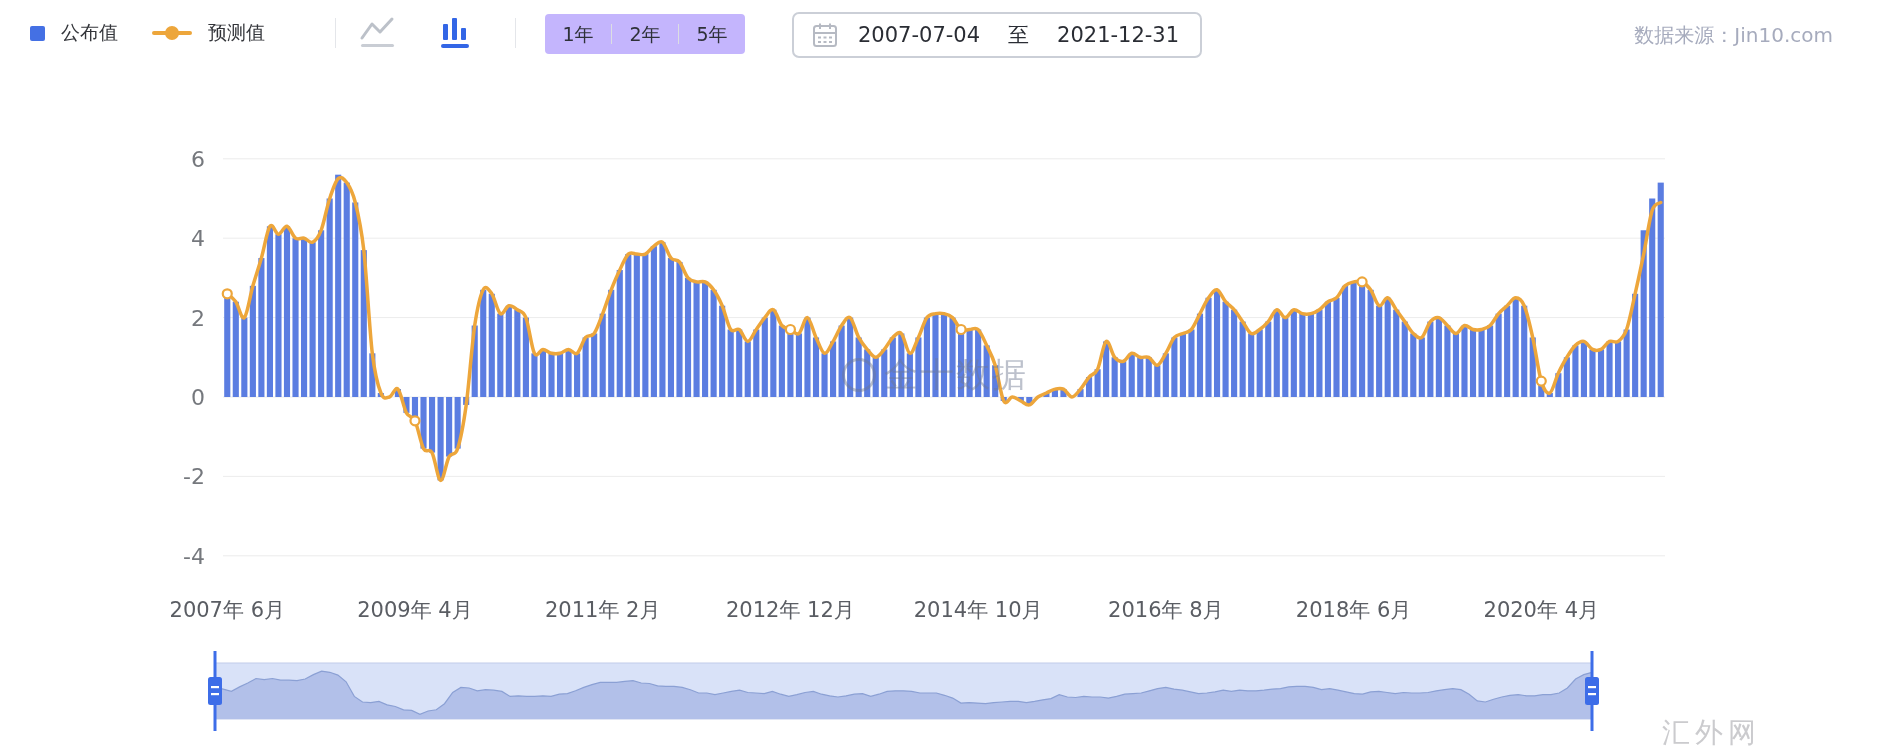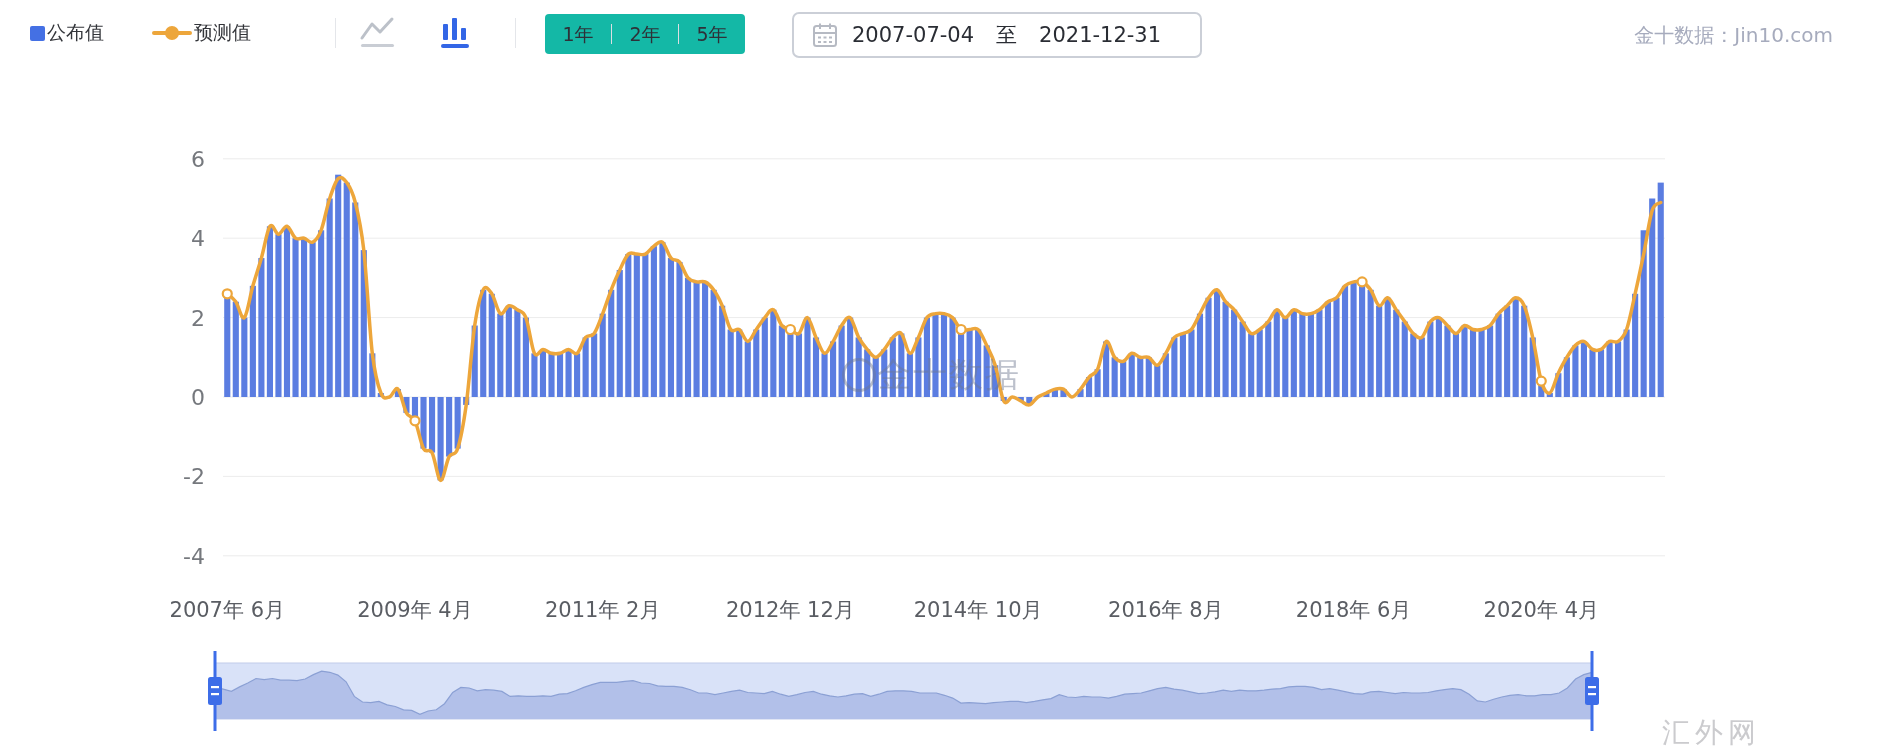--- a/index.html
+++ b/index.html
@@ -2,39 +2,39 @@
 <html><head>
 <meta charset="utf-8">
 <style>
   * { margin:0; padding:0; box-sizing:border-box; }
   html,body { background:#fff; }
   body { font-family:"DejaVu Sans","Liberation Sans",sans-serif; }
   #app { position:relative; width:1888px; height:746px; background:#fff; overflow:hidden; }
 
   
   .toolbar { position:absolute; left:0; top:0; width:100%; height:64px; }
-  .legend-item { position:absolute; top:20px; display:flex; align-items:center; gap:2px; }
+  .legend-item { position:absolute; top:20px; display:flex; align-items:center; gap:16px; }
   .legend-item .lbl { font-size:19px; color:#33353a; }
   .sq { width:15px; height:15px; background:#4470e4; border-radius:2px; }
   .line-sym { width:40px; height:16px; position:relative; }
   .line-sym .ln { position:absolute; left:0; right:0; top:6px; height:4px; background:#eda63b; border-radius:2px; }
   .line-sym .dot { position:absolute; left:13px; top:1px; width:14px; height:14px; background:#eda63b; border-radius:50%; }
   .vdiv { position:absolute; top:18px; width:1px; height:30px; background:#e4e6ea; }
   .type-icon { position:absolute; top:16px; width:42px; height:34px; cursor:pointer; }
-  .range-group { position:absolute; left:545px; top:14px; width:200px; height:40px; background:#14b8a6; border-radius:4px; display:flex; align-items:center; }
+  .range-group { position:absolute; left:545px; top:14px; width:200px; height:40px; background:#c4b5fd; border-radius:4px; display:flex; align-items:center; }
   .range-btn { flex:1; text-align:center; font-size:19px; color:#2e3138; cursor:pointer; line-height:40px; }
   .range-sep { width:1px; height:20px; background:#dcdee2; }
-  .date-box { position:absolute; left:792px; top:12px; width:410px; height:46px; border:2px solid #cbcfd7; border-radius:7px; background:#fff; display:flex; align-items:center; padding:0 18px; gap:14px; cursor:pointer; }
+  .date-box { position:absolute; left:792px; top:12px; width:410px; height:46px; border:2px solid #cbcfd7; border-radius:7px; background:#fff; display:flex; align-items:center; padding:0 18px; gap:20px; cursor:pointer; }
   .date-box .dtxt { font-size:21px; color:#2a2d34; }
   .date-box .zhi { font-size:21px; color:#2a2d34; margin:0 8px; }
   .source { position:absolute; right:55px; top:22px; font-size:20px; color:#a6abbd; }
 
   
   svg.chart { position:absolute; left:0; top:0; }
-  .watermark { position:absolute; left:842px; top:352px; display:flex; align-items:center; gap:1px; color:#6e7890; opacity:.45; pointer-events:none;justify-content:flex-end; }
+  .watermark { position:absolute; left:842px; top:352px; display:flex; align-items:center; gap:8px; color:#6e7890; opacity:.45; pointer-events:none;justify-content:flex-end; }
   .watermark .wm-circle { width:34px; height:34px; border:3px solid #6e7890; border-radius:50%; }
   .watermark .wm-text { font-size:34px; font-weight:500; letter-spacing:2px; }
   .brand { position:absolute; left:1662px; top:714px; font-size:28px; color:#cbcbce; letter-spacing:5px; }
 </style>
 </head>
 <body>
 
 <div id="app">
 
   <div class="toolbar">
@@ -93,21 +93,21 @@
           <rect x="6" y="19" width="3" height="2"></rect>
             <rect x="11.5" y="19" width="3" height="2"></rect>
             <rect x="17" y="19" width="3" height="2"></rect>
         </g>
       </svg>
       <span class="dtxt">2007-07-04</span>
       <span class="zhi">至</span>
       <span class="dtxt">2021-12-31</span>
     </div>
 
-    <div class="source">金十数据：Jin10.com</div>
+    <div class="source">数据来源：Jin10.com</div>
   </div>
 
   <svg class="chart" id="chart-svg" width="1888" height="746" viewBox="0 0 1888 746">
       <g>
         <line x1="223" y1="158.79999999999998" x2="1665" y2="158.79999999999998" stroke="#ececec" stroke-width="1"></line>
         <text x="205" y="166.79999999999998" text-anchor="end" fill="#75787d" font-size="22">6</text>
         <line x1="223" y1="238.2" x2="1665" y2="238.2" stroke="#ececec" stroke-width="1"></line>
         <text x="205" y="246.2" text-anchor="end" fill="#75787d" font-size="22">4</text>
         <line x1="223" y1="317.6" x2="1665" y2="317.6" stroke="#ececec" stroke-width="1"></line>
         <text x="205" y="325.6" text-anchor="end" fill="#75787d" font-size="22">2</text>

